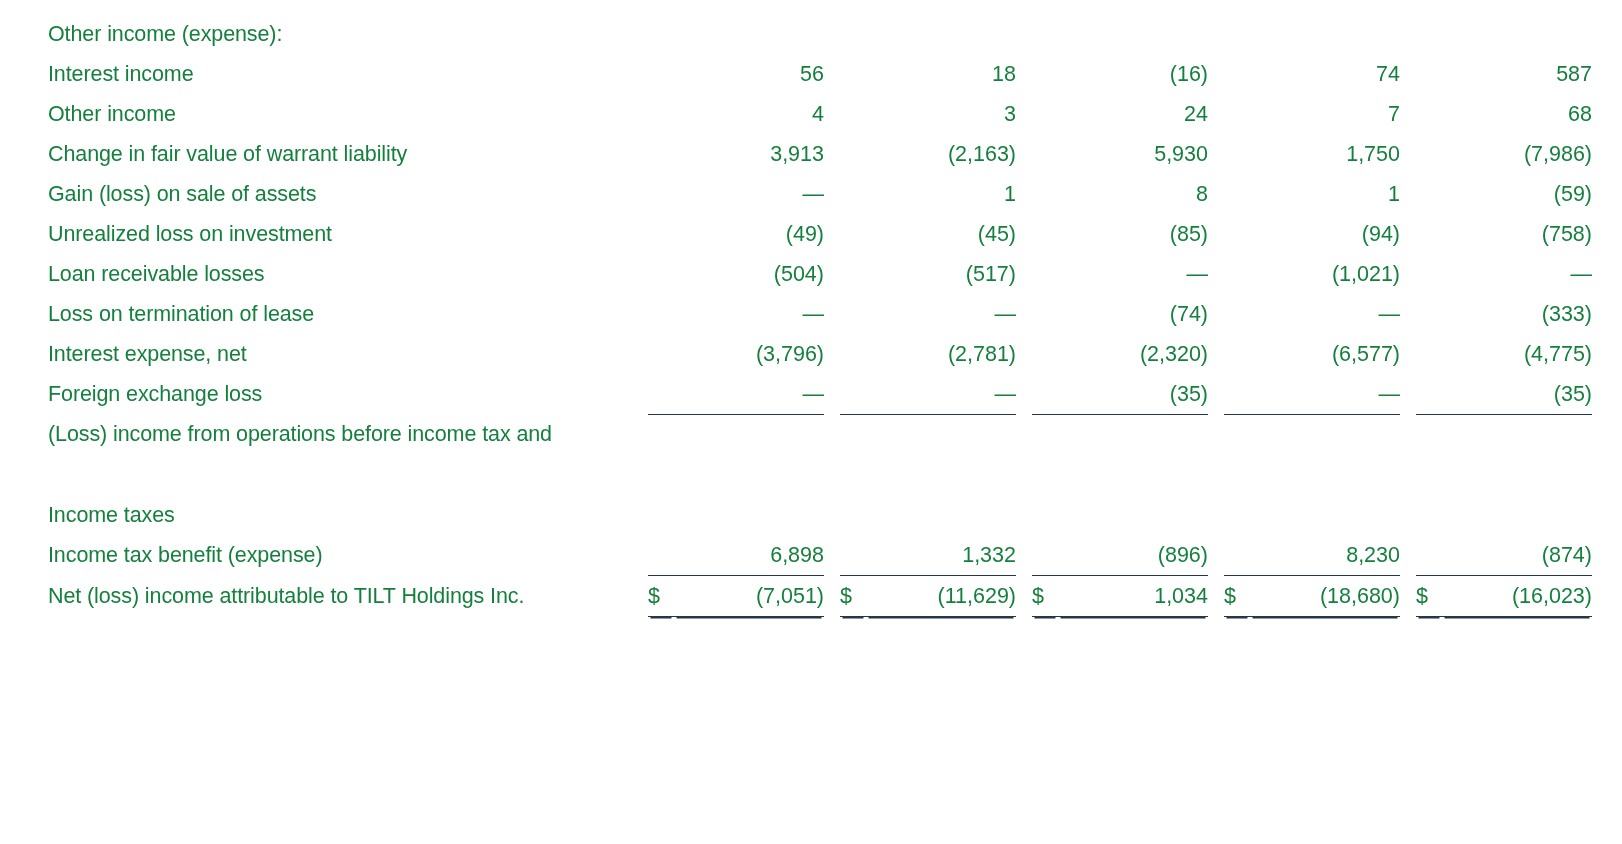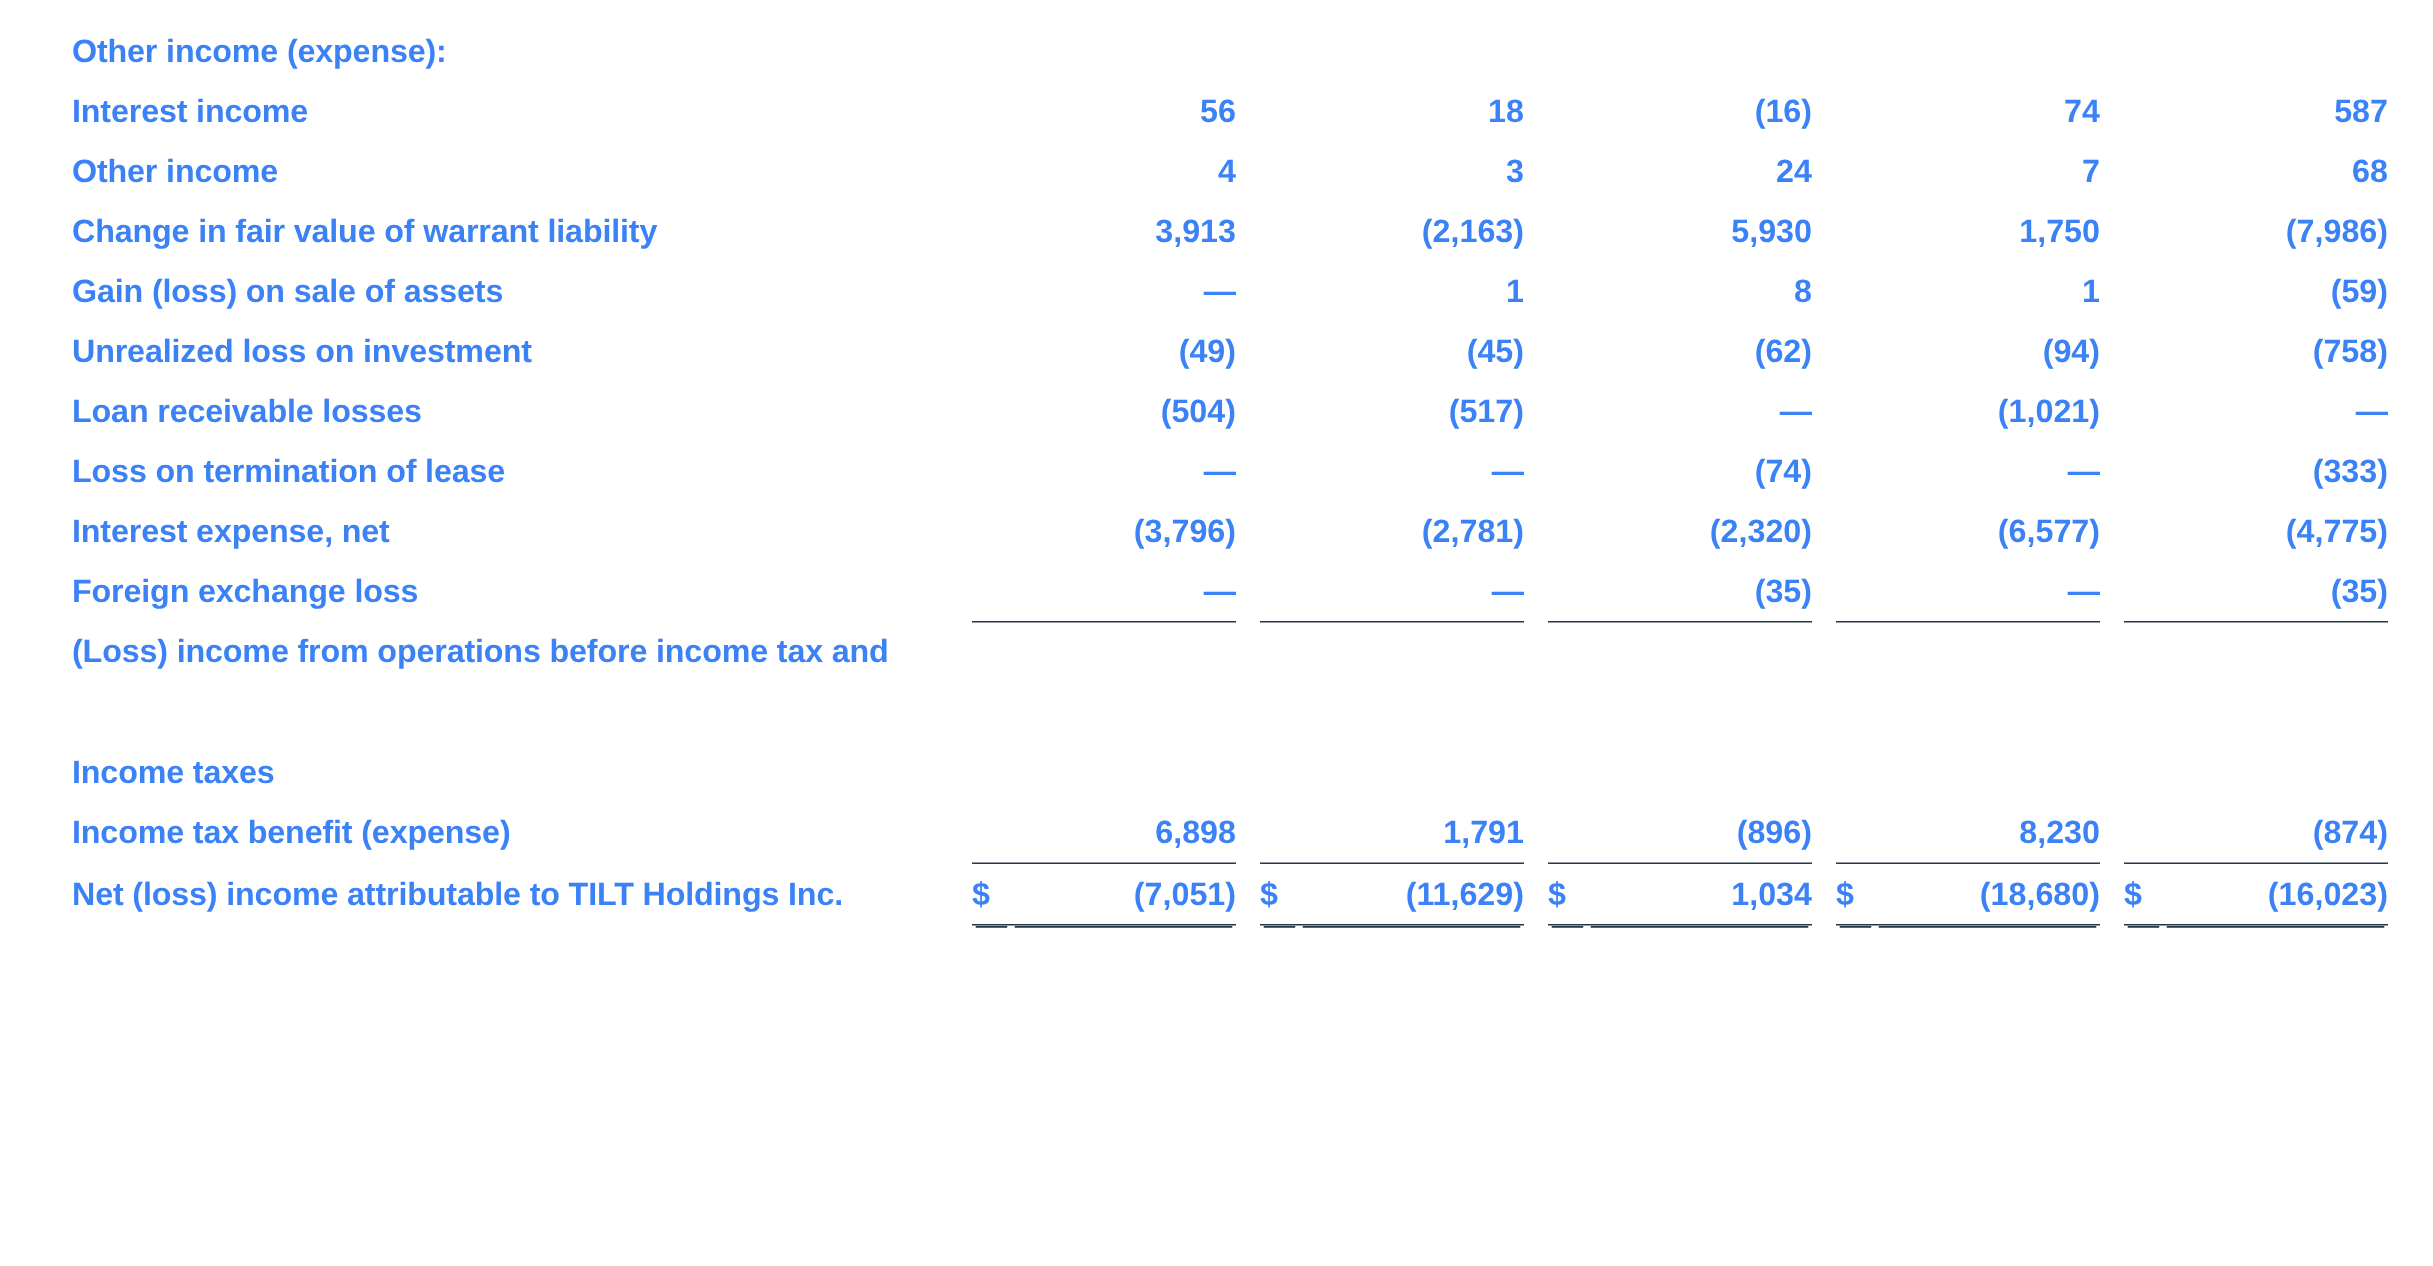--- a/index.html
+++ b/index.html
@@ -19,22 +19,22 @@
     width: 1622px;
     height: 844px;
     box-sizing: border-box;
     padding: 14px 60px 0 48px;
   }
   table.fin {
     width: 1514px;
     border-collapse: collapse;
     table-layout: fixed;
     font-size: 21.5px;
-    font-weight: bold;
-    color: #3b82f6;
+    font-weight: normal;
+    color: #15803d;
   }
   table.fin col.lbl { width: 600px; }
   table.fin col.cur { width: 26px; }
   table.fin col.num { width: 150px; }
   table.fin col.gap { width: 16px; }
 
   table.fin td {
     padding: 0;
     height: 40px;
     vertical-align: middle;
@@ -169,21 +169,21 @@
 
       <tr>
         <td class="label ind1">Unrealized loss on investment</td>
         <td class="cur"></td>
           <td class="num">(49)</td>
           <td></td>
         <td class="cur"></td>
           <td class="num">(45)</td>
           <td></td>
         <td class="cur"></td>
-          <td class="num">(62)</td>
+          <td class="num">(85)</td>
           <td></td>
         <td class="cur"></td>
           <td class="num">(94)</td>
           <td></td>
         <td class="cur"></td>
           <td class="num">(758)</td>
       </tr>
 
       <tr>
         <td class="label ind1">Loan receivable losses</td>
@@ -272,21 +272,21 @@
         <td class="label ind0">Income taxes</td>
         <td colspan="14"></td>
       </tr>
 
       <tr>
         <td class="label ind2">Income tax benefit (expense)</td>
         <td class="cur ruleBot"></td>
           <td class="num ruleBot">6,898</td>
           <td></td>
         <td class="cur ruleBot"></td>
-          <td class="num ruleBot">1,791</td>
+          <td class="num ruleBot">1,332</td>
           <td></td>
         <td class="cur ruleBot"></td>
           <td class="num ruleBot">(896)</td>
           <td></td>
         <td class="cur ruleBot"></td>
           <td class="num ruleBot">8,230</td>
           <td></td>
         <td class="cur ruleBot"></td>
           <td class="num ruleBot">(874)</td>
       </tr>

